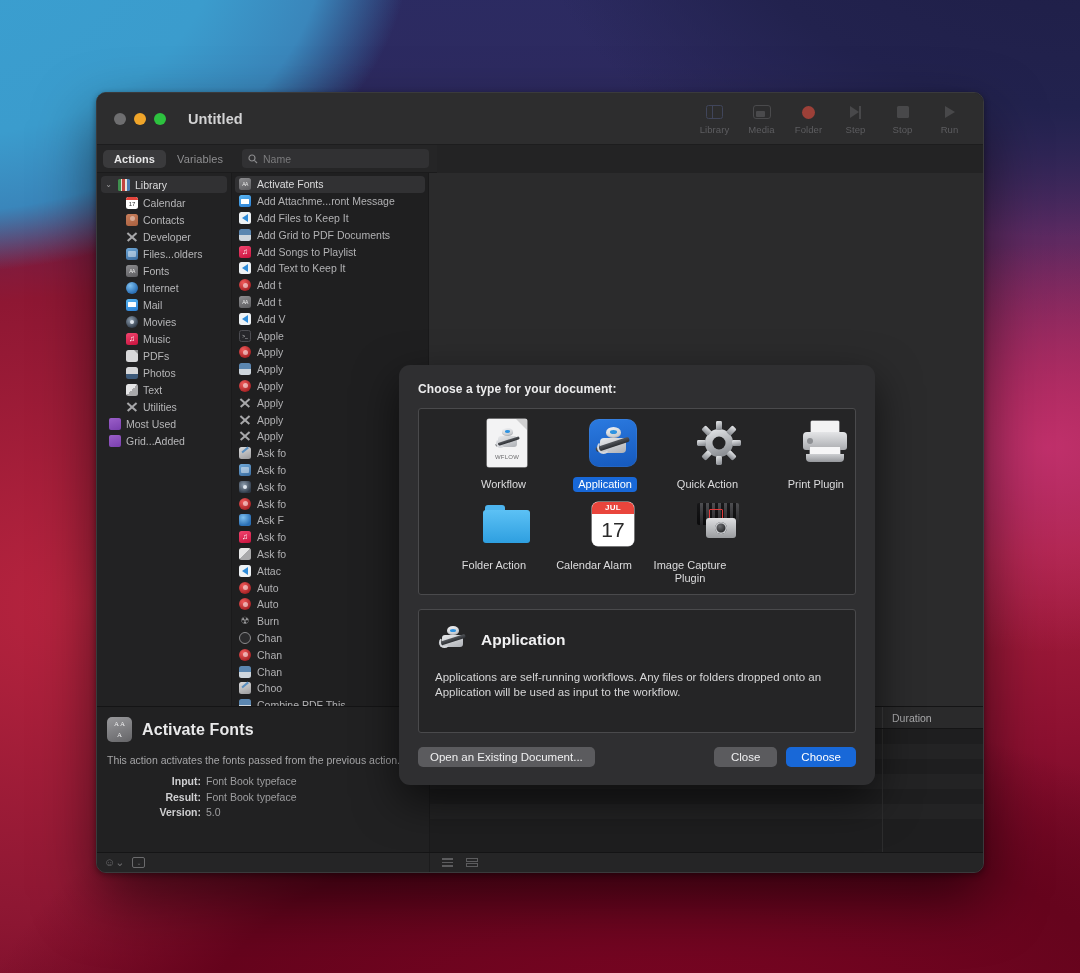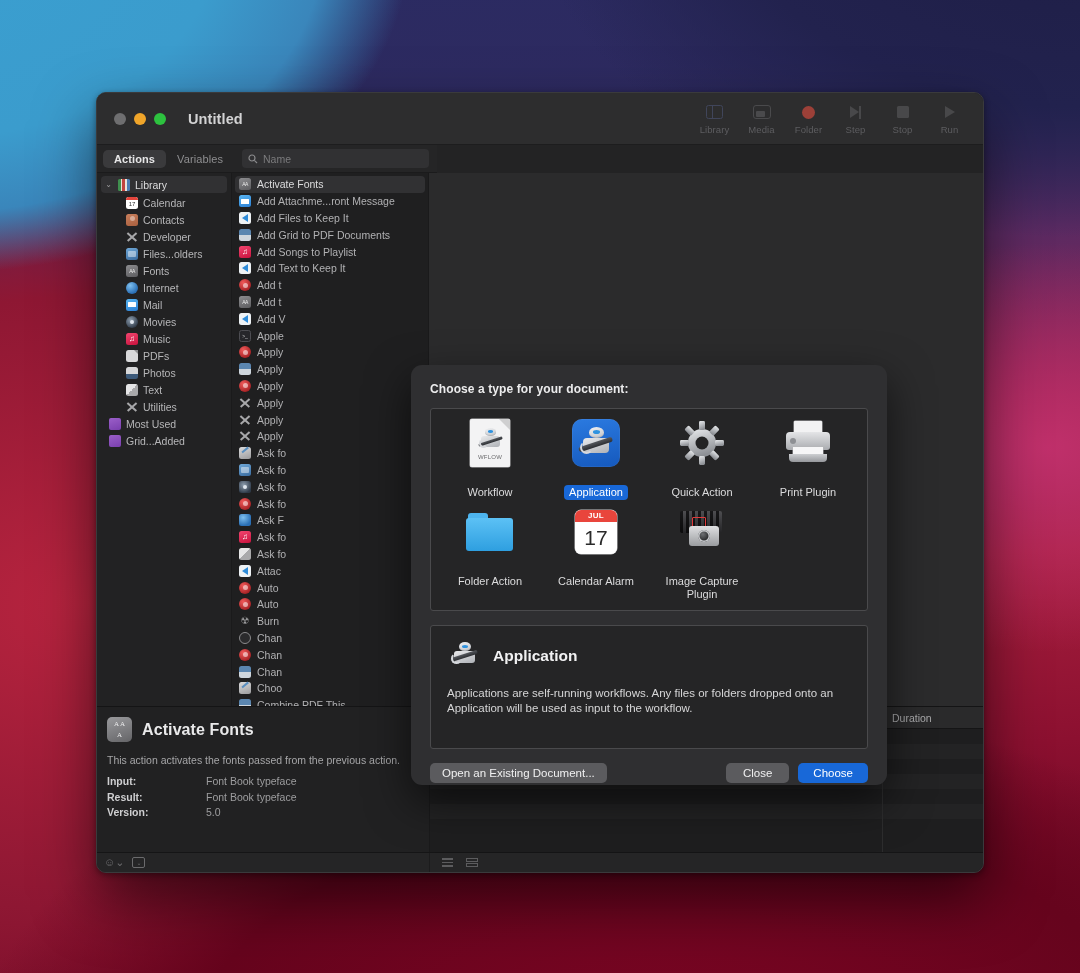--- a/index.html
+++ b/index.html
@@ -310,21 +310,21 @@
     position: absolute; inset: 0;
     font-size: 7px; color: #ececed;
     text-align: center; line-height: 11px;
     padding-top: 1.5px;
     font-family: "Liberation Serif", serif;
   }
   #desc-title { font-size: 16px; font-weight: 700; color: #e9e9ea; letter-spacing: 0.1px; }
   #desc-body { margin-top: 12px; font-size: 10.5px; color: #a6a6a8; }
   #desc-meta { margin-top: 9px; font-size: 10.5px; }
   .meta-row { display: flex; margin-bottom: 3.5px; }
-  .meta-k { width: 99px; text-align: left; color: #cfcfd1; font-weight: 700; padding-right: 5px; }
+  .meta-k { width: 99px; text-align: right; color: #cfcfd1; font-weight: 700; padding-right: 5px; }
   .meta-v { color: #9d9d9f; }
 
   #log-pane { flex: 1; background: #1e1e1f; min-width: 0; display: flex; flex-direction: column; }
   #log-head {
     height: 22px;
     background: #2a2a2b;
     display: flex; align-items: center;
     border-bottom: 1px solid #151516;
     font-size: 10.5px; color: #a9a9ab;
     flex: 0 0 auto;
@@ -354,43 +354,43 @@
     color:#6b6b6d; font-size: 6px;
   }
   .sb-listicon { display:flex; flex-direction:column; gap:2px; }
   .sb-listicon i { display:block; width:11px; height:1.5px; background:#5c5c5e; }
   .sb-splitcon { display:flex; flex-direction:column; gap:1.5px; }
   .sb-splitcon i { display:block; width:12px; height:4px; border:1px solid #5c5c5e; }
 
   
   #dialog {
     position: absolute;
-    left: 314px; top: 272px;
+    left: 302px; top: 272px;
     width: 476px; height: 420px;
     background: #2f2f31;
     border-radius: 11px;
     box-shadow: 0 16px 44px rgba(0,0,0,0.6);
     padding: 17px 19px 0 19px;
     z-index: 50;
   }
   #dlg-heading { font-size: 12px; font-weight: 700; color: #ececed; letter-spacing: 0.1px; }
   #type-grid {
     margin-top: 12px;
     border: 1px solid #4a4a4c;
     border-radius: 3px;
     background: #252526;
     padding: 10px 6px 8px 6px;
     display: grid;
     grid-template-columns: repeat(4, 1fr);
     row-gap: 8px;
   }
   .type-cell {
     display: flex; flex-direction: column;
-    align-items: center;
-    gap: 18px;
+    align-items: flex-end;
+    gap: 10px;
   }
   .type-icon { width: 48px; height: 48px; position: relative; }
   .type-label {
     font-size: 11px; color: #dcdcdd;
     text-align: center; line-height: 13px;
     padding: 1px 5px; border-radius: 4px;
   }
   .type-cell.selected .type-label { background: #1868d8; color: #ffffff; }
 
   

